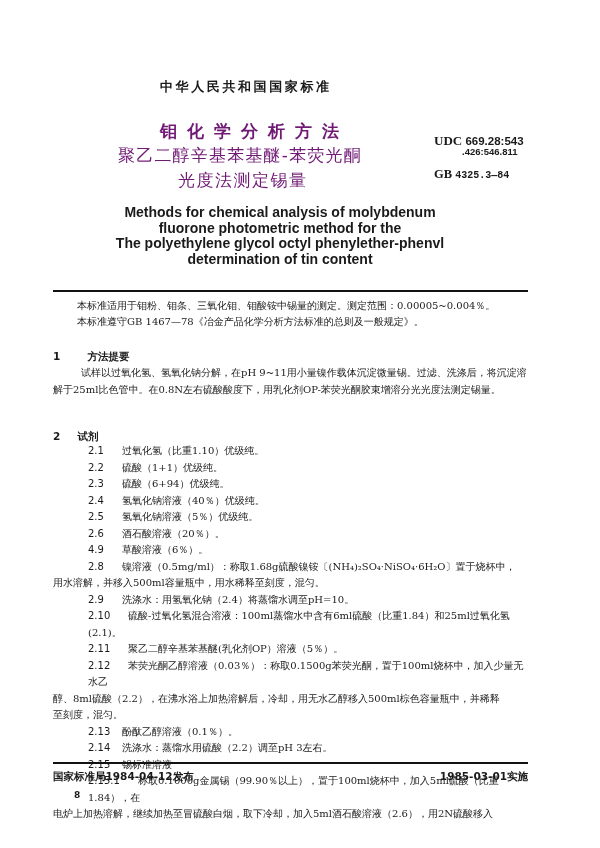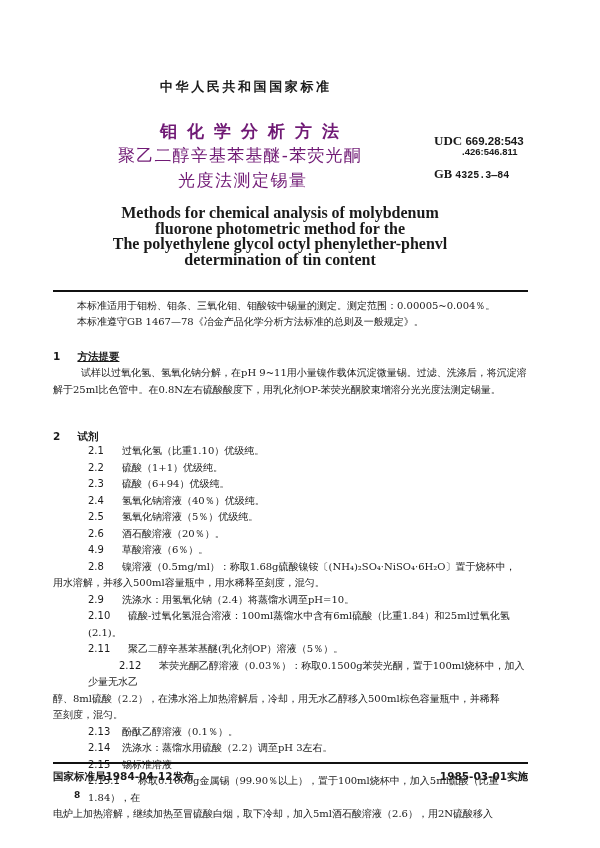--- a/index.html
+++ b/index.html
@@ -15,22 +15,22 @@
   .title-line { font-family: "DejaVu Sans", sans-serif; font-size: 17px; color: #701a75; }
   .t1 { left: 160px; top: 120px; letter-spacing: 10px; font-weight: bold; }
   .t2 { left: 118px; top: 144px; letter-spacing: 1.2px; }
   .t3 { left: 178px; top: 169px; letter-spacing: 1.5px; }
   .udc { left: 434px; top: 133px; font-family: "Liberation Sans", sans-serif; font-weight: bold; font-size: 11.5px; }
   .udc .lbl { font-family: "Liberation Serif", serif; font-size: 13px; }
   .udc2 { left: 462px; top: 146px; font-family: "Liberation Sans", sans-serif; font-weight: bold; font-size: 9.5px; }
   .gb { left: 434px; top: 167px; font-family: "Liberation Serif", serif; font-weight: bold; font-size: 12.5px; }
   .gb .num { font-family: Liberation Mono, monospace; font-size: 10px; }
   .en {
-    left: 100px; width: 360px; text-align: center; font-family: Liberation Serif, serif;
-    font-weight: bold; font-size: 16px; line-height: 15.5px; top: 205px; white-space: normal;
+    left: 100px; width: 360px; text-align: center; font-family: Liberation Sans, sans-serif;
+    font-weight: bold; font-size: 14px; line-height: 15.5px; top: 205px; white-space: normal;
   }
   .rule { position: absolute; left: 53px; width: 475px; height: 2px; background: #111; }
   .body-text { font-size: 10px; line-height: 16.5px; }
   .p { left: 53px; width: 475px; white-space: normal; }
   .indent { text-indent: 28px; }
   .sec { font-family: "DejaVu Sans", sans-serif; font-weight: bold; font-size: 10.5px; }
   .item-no { font-family: "DejaVu Sans", sans-serif; font-weight: normal; font-size: 10px; display: inline-block; width: 34px; }
   .foot { font-family: "DejaVu Sans", sans-serif; font-weight: bold; font-size: 10.5px; }
   .pageno { font-family: "DejaVu Sans", sans-serif; font-weight: bold; font-size: 9px; }
 </style>
@@ -54,21 +54,21 @@
   <div>determination of tin content</div>
 </div>
 
 <div class="rule" style="top:290px;"></div>
 
 <div class="abs body-text" style="left:77px; top:298px;">本标准适用于钼粉、钼条、三氧化钼、钼酸铵中锡量的测定。测定范围：0.00005~0.004％。</div>
 <div class="abs body-text" style="left:77px; top:314px;">本标准遵守GB 1467—78《冶金产品化学分析方法标准的总则及一般规定》。</div>
 
 <div class="abs" style="left:53px; top:345px;">
   <span class="sec">1</span>
-  <span class="sec" style="margin-left:12px;text-decoration:underline;">方法提要</span>
+  <span class="sec" style="margin-left:22px;">方法提要</span>
 </div>
 <div class="abs body-text p indent" style="top:365px;">试样以过氧化氢、氢氧化钠分解，在pH 9~11用小量镍作载体沉淀微量锡。过滤、洗涤后，将沉淀溶解于25ml比色管中。在0.8N左右硫酸酸度下，用乳化剂OP-苯荧光酮胶束增溶分光光度法测定锡量。</div>
 
 <div class="abs" style="left:53px; top:425px;">
   <span class="sec">2</span>
   <span class="sec" style="margin-left:12px;">试剂</span>
 </div>
 
 <div class="abs body-text" style="left:53px; top:443px; width:480px; white-space:normal;">
   <div style="padding-left:35px;"><span class="item-no">2.1</span><span>过氧化氢（比重1.10）优级纯。</span></div>
@@ -76,21 +76,21 @@
   <div style="padding-left:35px;"><span class="item-no">2.3</span><span>硫酸（6+94）优级纯。</span></div>
   <div style="padding-left:35px;"><span class="item-no">2.4</span><span>氢氧化钠溶液（40％）优级纯。</span></div>
   <div style="padding-left:35px;"><span class="item-no">2.5</span><span>氢氧化钠溶液（5％）优级纯。</span></div>
   <div style="padding-left:35px;"><span class="item-no">2.6</span><span>酒石酸溶液（20％）。</span></div>
   <div style="padding-left:35px;"><span class="item-no">4.9</span><span>草酸溶液（6％）。</span></div>
   <div style="padding-left:35px;"><span class="item-no">2.8</span><span>镍溶液（0.5mg/ml）：称取1.68g硫酸镍铵〔(NH₄)₂SO₄·NiSO₄·6H₂O〕置于烧杯中，</span></div>
   <div>用水溶解，并移入500ml容量瓶中，用水稀释至刻度，混匀。</div>
   <div style="padding-left:35px;"><span class="item-no">2.9</span><span>洗涤水：用氢氧化钠（2.4）将蒸馏水调至pH=10。</span></div>
   <div style="padding-left:35px;"><span class="item-no" style="width:40px;">2.10</span><span>硫酸-过氧化氢混合溶液：100ml蒸馏水中含有6ml硫酸（比重1.84）和25ml过氧化氢(2.1)。</span></div>
   <div style="padding-left:35px;"><span class="item-no" style="width:40px;">2.11</span><span>聚乙二醇辛基苯基醚(乳化剂OP）溶液（5％）。</span></div>
-  <div style="padding-left:35px;"><span class="item-no" style="width:40px;margin-left:31px;">2.12</span><span>苯荧光酮乙醇溶液（0.03％）：称取0.1500g苯荧光酮，置于100ml烧杯中，加入少量无水乙</span></div>
+  <div style="padding-left:35px;"><span class="item-no" style="width:40px;">2.12</span><span>苯荧光酮乙醇溶液（0.03％）：称取0.1500g苯荧光酮，置于100ml烧杯中，加入少量无水乙</span></div>
   <div>醇、8ml硫酸（2.2），在沸水浴上加热溶解后，冷却，用无水乙醇移入500ml棕色容量瓶中，并稀释</div>
   <div>至刻度，混匀。</div>
   <div style="padding-left:35px;"><span class="item-no">2.13</span><span>酚酞乙醇溶液（0.1％）。</span></div>
   <div style="padding-left:35px;"><span class="item-no">2.14</span><span>洗涤水：蒸馏水用硫酸（2.2）调至pH 3左右。</span></div>
   <div style="padding-left:35px;"><span class="item-no">2.15</span><span>锡标准溶液</span></div>
   <div style="padding-left:35px;"><span class="item-no" style="width:50px;">2.15.1</span><span>称取0.1000g金属锡（99.90％以上），置于100ml烧杯中，加入5ml硫酸（比重1.84），在</span></div>
   <div>电炉上加热溶解，继续加热至冒硫酸白烟，取下冷却，加入5ml酒石酸溶液（2.6），用2N硫酸移入</div>
 </div>
 
 <div class="rule" style="top:762px;"></div>

